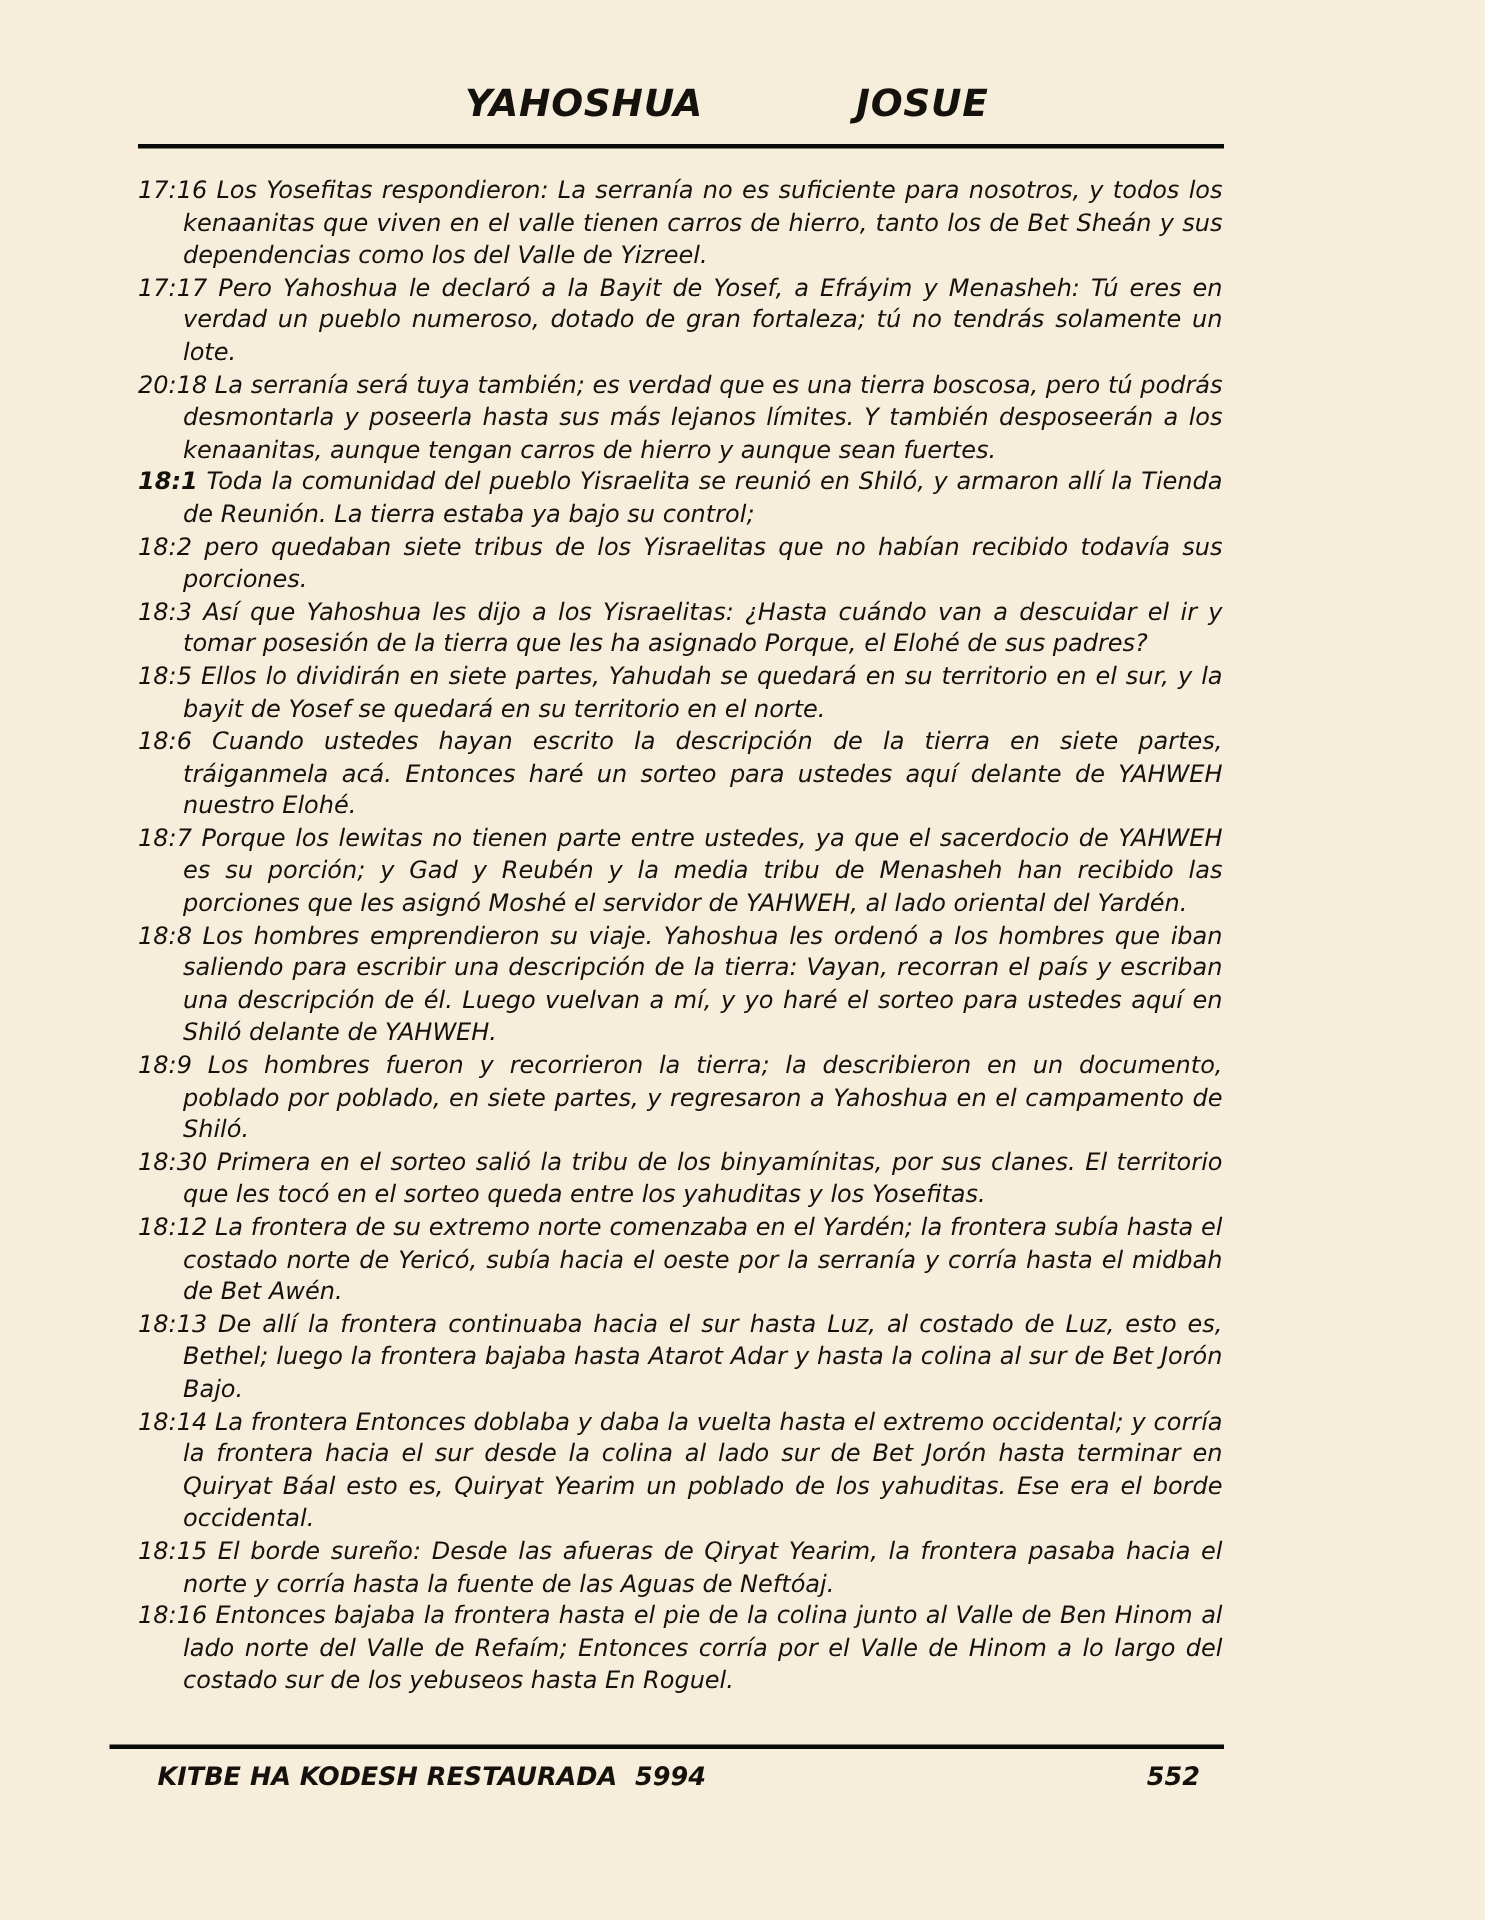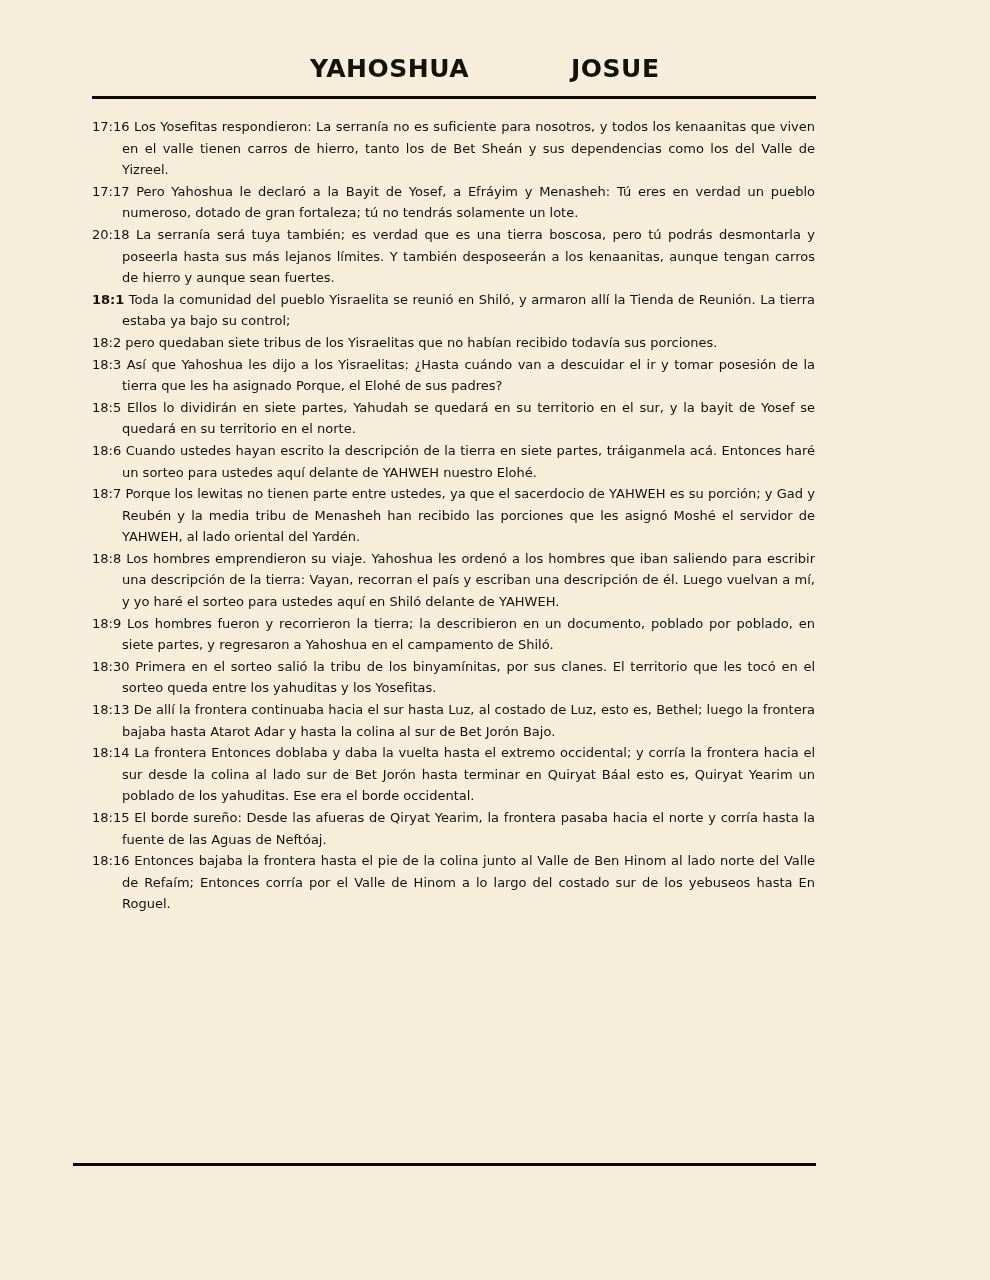--- a/index.html
+++ b/index.html
@@ -12,20 +12,21 @@
     background: #f6eeda;
     color: #15120e;
     font-family: "DejaVu Sans", "Liberation Sans", sans-serif;
     overflow: hidden;
   }
   .page {
     position: relative;
     width: 860px;
     height: 1280px;
     box-sizing: border-box;
+    font-style: italic;
   }
   .page-header {
     padding-top: 54px;
     padding-left: 310px;
     display: flex;
     align-items: baseline;
     font-weight: bold;
     font-size: 25px;
     letter-spacing: 0.5px;
     white-space: pre;
@@ -37,21 +38,21 @@
     border: none;
     border-top: 3px solid #0a0a0a;
     height: 0;
   }
   .top-rule {
     margin: 13px 44px 0 92px;
   }
   .verses {
     margin: 17px 45px 0 92px;
     text-align: justify;
-    font-size: 13px;
+    font-size: 16px;
     line-height: 21.6px;
   }
   .verse {
     margin: 0;
     padding-left: 30px;
     text-indent: -30px;
   }
   .verse .ref.bold {
     font-weight: bold;
   }
@@ -91,23 +92,28 @@
       <p class="verse"><span class="ref">20:18</span><span> La serranía será tuya también; es verdad que es una tierra boscosa, pero tú podrás desmontarla y poseerla hasta sus más lejanos límites. Y también desposeerán a los kenaanitas, aunque tengan carros de hierro y aunque sean fuertes.</span></p>
       <p class="verse"><span class="ref bold">18:1</span><span> Toda la comunidad del pueblo Yisraelita se reunió en Shiló, y armaron allí la Tienda de Reunión. La tierra estaba ya bajo su control;</span></p>
       <p class="verse"><span class="ref">18:2</span><span> pero quedaban siete tribus de los Yisraelitas que no habían recibido todavía sus porciones.</span></p>
       <p class="verse"><span class="ref">18:3</span><span> Así que Yahoshua les dijo a los Yisraelitas: ¿Hasta cuándo van a descuidar el ir y tomar posesión de la tierra que les ha asignado Porque, el Elohé de sus padres?</span></p>
       <p class="verse"><span class="ref">18:5</span><span> Ellos lo dividirán en siete partes, Yahudah se quedará en su territorio en el sur, y la bayit de Yosef se quedará en su territorio en el norte.</span></p>
       <p class="verse"><span class="ref">18:6</span><span> Cuando ustedes hayan escrito la descripción de la tierra en siete partes, tráiganmela acá. Entonces haré un sorteo para ustedes aquí delante de YAHWEH nuestro Elohé.</span></p>
       <p class="verse"><span class="ref">18:7</span><span> Porque los lewitas no tienen parte entre ustedes, ya que el sacerdocio de YAHWEH es su porción; y Gad y Reubén y la media tribu de Menasheh han recibido las porciones que les asignó Moshé el servidor de YAHWEH, al lado oriental del Yardén.</span></p>
       <p class="verse"><span class="ref">18:8</span><span> Los hombres emprendieron su viaje. Yahoshua les ordenó a los hombres que iban saliendo para escribir una descripción de la tierra: Vayan, recorran el país y escriban una descripción de él. Luego vuelvan a mí, y yo haré el sorteo para ustedes aquí en Shiló delante de YAHWEH.</span></p>
       <p class="verse"><span class="ref">18:9</span><span> Los hombres fueron y recorrieron la tierra; la describieron en un documento, poblado por poblado, en siete partes, y regresaron a Yahoshua en el campamento de Shiló.</span></p>
       <p class="verse"><span class="ref">18:30</span><span> Primera en el sorteo salió la tribu de los binyamínitas, por sus clanes. El territorio que les tocó en el sorteo queda entre los yahuditas y los Yosefitas.</span></p>
+      <p class="verse"><span class="ref">18:12</span><span> La frontera de su extremo norte comenzaba en el Yardén; la frontera subía hasta el costado norte de Yericó, subía hacia el oeste por la serranía y corría hasta el midbah de Bet Awén.</span></p>
       <p class="verse"><span class="ref">18:13</span><span> De allí la frontera continuaba hacia el sur hasta Luz, al costado de Luz, esto es, Bethel; luego la frontera bajaba hasta Atarot Adar y hasta la colina al sur de Bet Jorón Bajo.</span></p>
       <p class="verse"><span class="ref">18:14</span><span> La frontera Entonces doblaba y daba la vuelta hasta el extremo occidental; y corría la frontera hacia el sur desde la colina al lado sur de Bet Jorón hasta terminar en Quiryat Báal esto es, Quiryat Yearim un poblado de los yahuditas. Ese era el borde occidental.</span></p>
       <p class="verse"><span class="ref">18:15</span><span> El borde sureño: Desde las afueras de Qiryat Yearim, la frontera pasaba hacia el norte y corría hasta la fuente de las Aguas de Neftóaj.</span></p>
       <p class="verse"><span class="ref">18:16</span><span> Entonces bajaba la frontera hasta el pie de la colina junto al Valle de Ben Hinom al lado norte del Valle de Refaím; Entonces corría por el Valle de Hinom a lo largo del costado sur de los yebuseos hasta En Roguel.</span></p>
     </main>
 
   <div class="footer-area">
     <hr class="rule bottom-rule">
+    <footer class="page-footer">
+      <span>KITBE HA KODESH RESTAURADA  5994</span>
+      <span>552</span>
+    </footer>
   </div>
 
 </div>
 
 </body></html>

